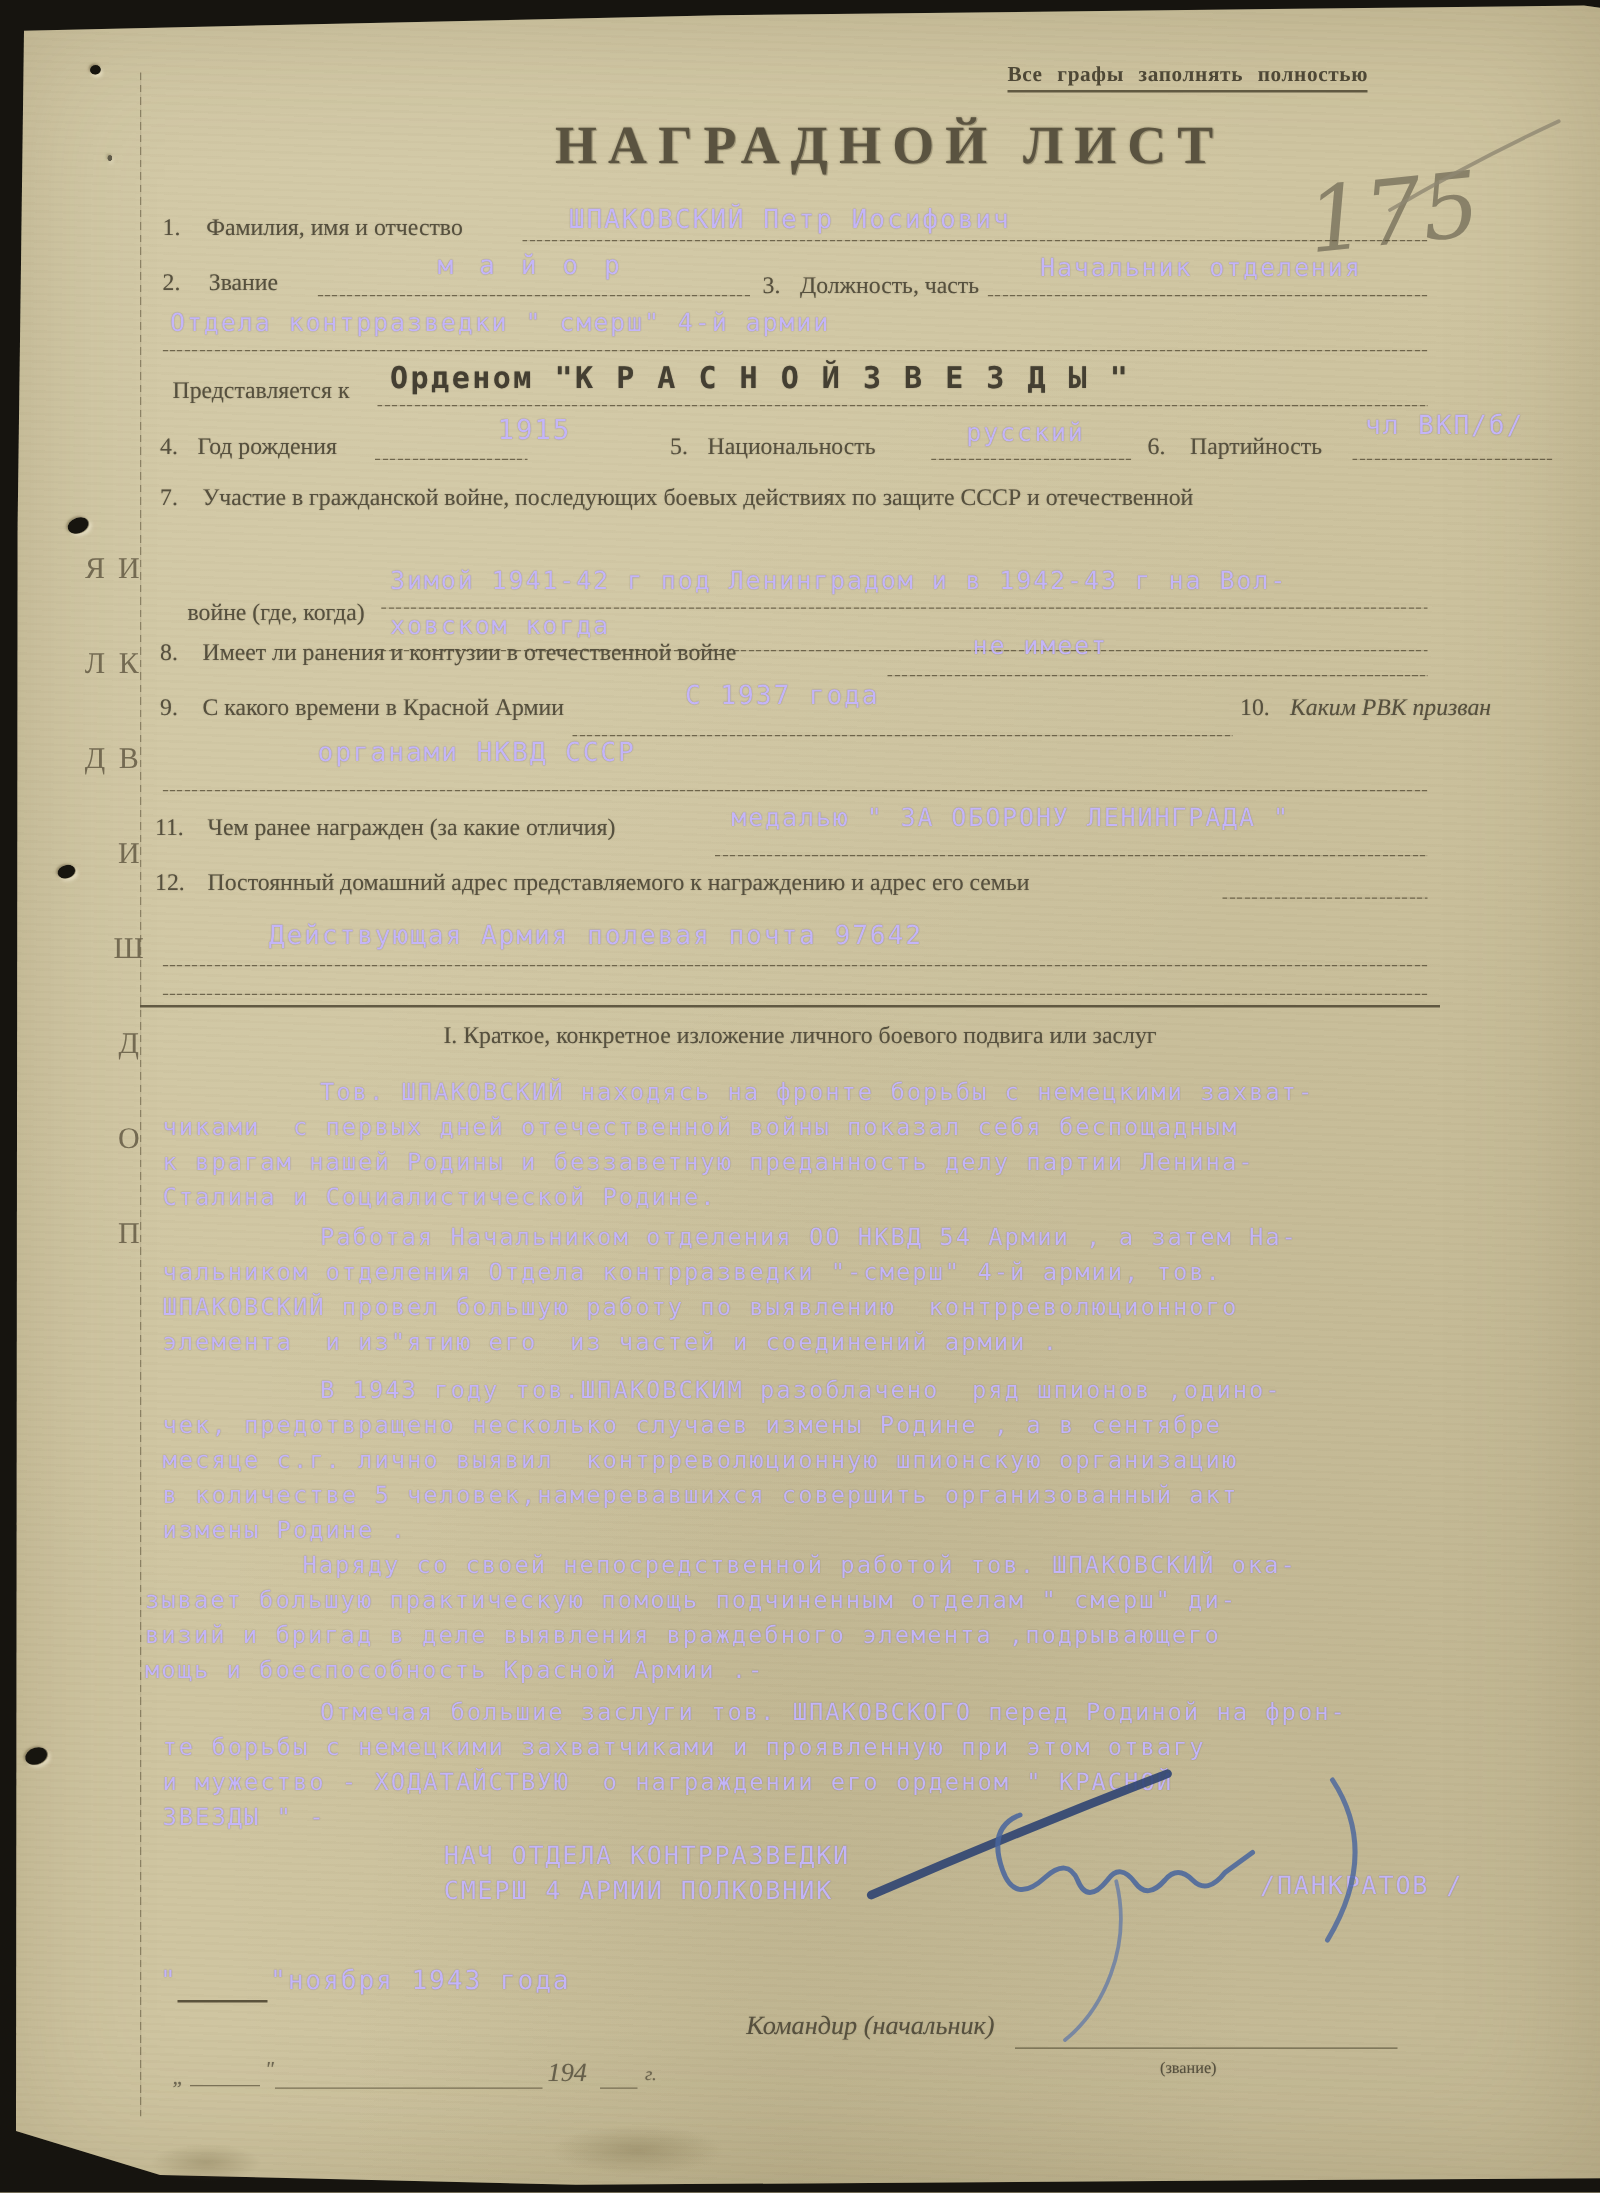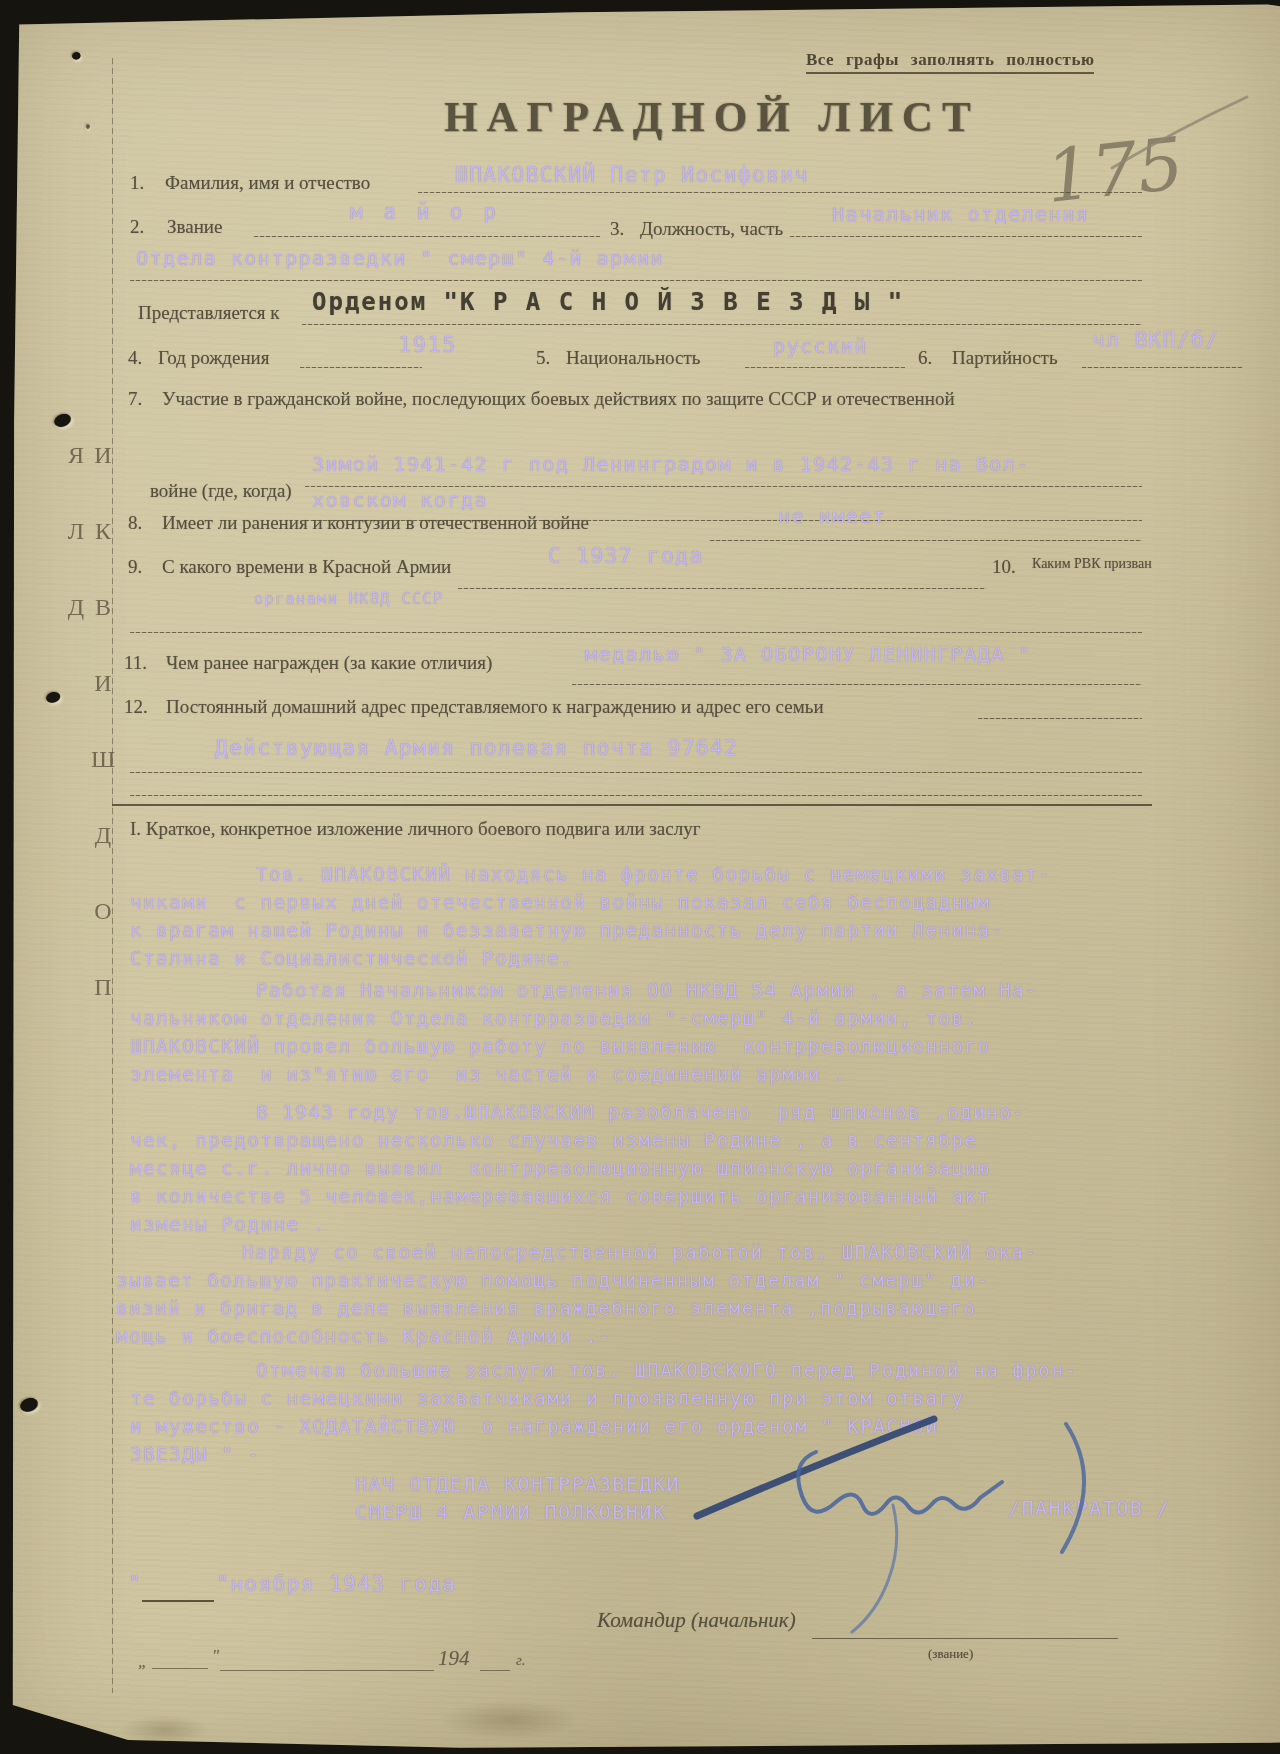--- a/index.html
+++ b/index.html
@@ -120,38 +120,38 @@
 <span class="abs p" style="left:128px;top:512px;font-size:19px;">8.</span>
 <span class="abs p" style="left:162px;top:512px;font-size:19px;">Имеет ли ранения и контузии в отечественной войне</span>
 <span class="abs t" style="left:778px;top:504px;font-size:20px;">не имеет</span>
 <div class="rule" style="left:710px;top:540px;width:432px;"></div>
 
 <span class="abs p" style="left:128px;top:556px;font-size:19px;">9.</span>
 <span class="abs p" style="left:162px;top:556px;font-size:19px;">С какого времени в Красной Армии</span>
 <span class="abs t" style="left:548px;top:544px;font-size:21px;">С 1937 года</span>
 <div class="rule" style="left:458px;top:588px;width:528px;"></div>
 <span class="abs p" style="left:992px;top:556px;font-size:19px;">10.</span>
-<span class="abs p" style="left:1032px;top:556px;font-size:14px;">Каким РВК призван</span>
-<span class="abs t" style="left:254px;top:590px;font-size:15px;text-align:center;">органами НКВД СССР</span>
+<span class="abs p" style="left:1032px;top:556px;font-size:19px;font-style:italic;">Каким РВК призван</span>
+<span class="abs t" style="left:254px;top:590px;font-size:21px;text-align:center;">органами НКВД СССР</span>
 <div class="rule" style="left:130px;top:632px;width:1012px;"></div>
 
 <span class="abs p" style="left:124px;top:652px;font-size:19px;">11.</span>
 <span class="abs p" style="left:166px;top:652px;font-size:19px;">Чем ранее награжден (за какие отличия)</span>
 <span class="abs t" style="left:585px;top:642px;font-size:20px;">медалью " ЗА ОБОРОНУ ЛЕНИНГРАДА "</span>
 <div class="rule" style="left:572px;top:684px;width:570px;"></div>
 
 <span class="abs p" style="left:124px;top:696px;font-size:19px;">12.</span>
 <span class="abs p" style="left:166px;top:696px;font-size:19px;">Постоянный домашний адрес представляемого к награждению и адрес его семьи</span>
 <div class="rule" style="left:978px;top:718px;width:164px;"></div>
 <span class="abs t" style="left:215px;top:736px;font-size:21px;">Действующая Армия полевая почта 97642</span>
 <div class="rule" style="left:130px;top:772px;width:1012px;"></div>
 <div class="rule" style="left:130px;top:795px;width:1012px;"></div>
 <div class="rule-solid" style="left:112px;top:804px;width:1040px;"></div>
 
-<div class="abs p" style="left:130px;top:818px;width:1020px;text-align:left;font-size:19px;">I. Краткое, конкретное изложение личного боевого подвига или заслуг</div>
+<div class="abs p" style="left:130px;top:818px;width:1020px;text-align:center;font-size:19px;">I. Краткое, конкретное изложение личного боевого подвига или заслуг</div>
 
 <div class="abs t para" style="left:130px;top:860px;">Тов. ШПАКОВСКИЙ находясь на фронте борьбы с немецкими захват-
 чиками  с первых дней отечественной войны показал себя беспощадным
 к врагам нашей Родины и беззаветную преданность делу партии Ленина-
 Сталина и Социалистической Родине.</div>
 <div class="abs t para" style="left:130px;top:976px;">Работая Начальником отделения ОО НКВД 54 Армии , а затем На-
 чальником отделения Отдела контрразведки "-смерш" 4-й армии, тов.
 ШПАКОВСКИЙ провел большую работу по выявлению  контрреволюционного
 элемента  и из"ятию его  из частей и соединений армии .</div>
 <div class="abs t para" style="left:130px;top:1098px;">В 1943 году тов.ШПАКОВСКИМ разоблачено  ряд шпионов ,одино-

